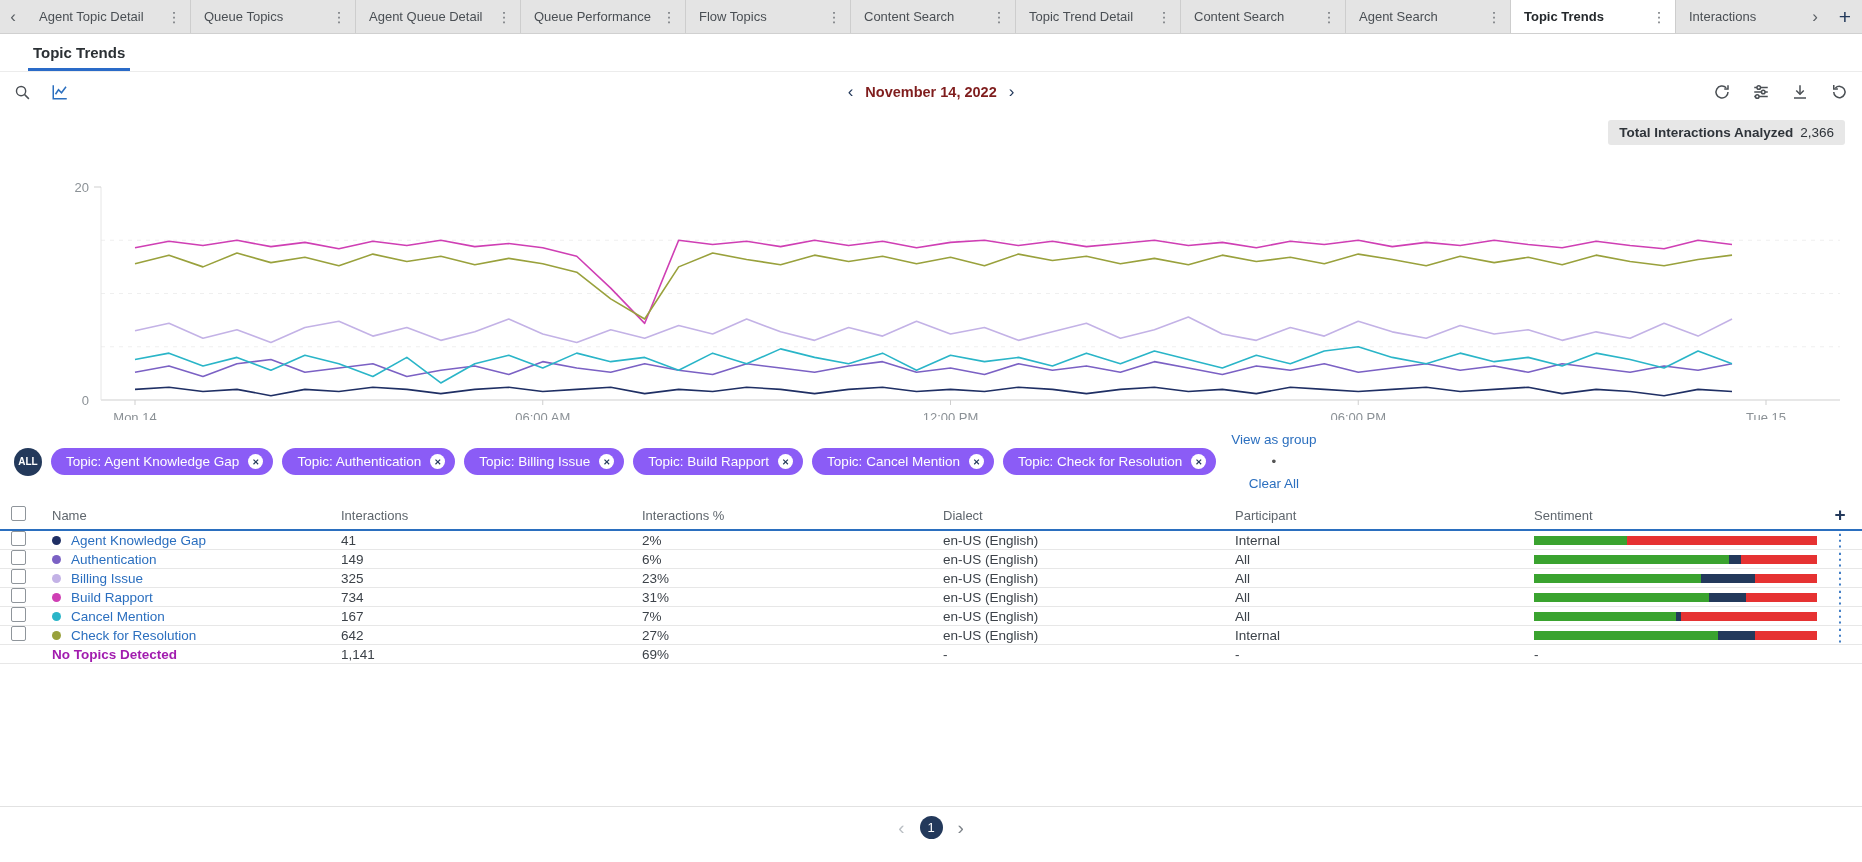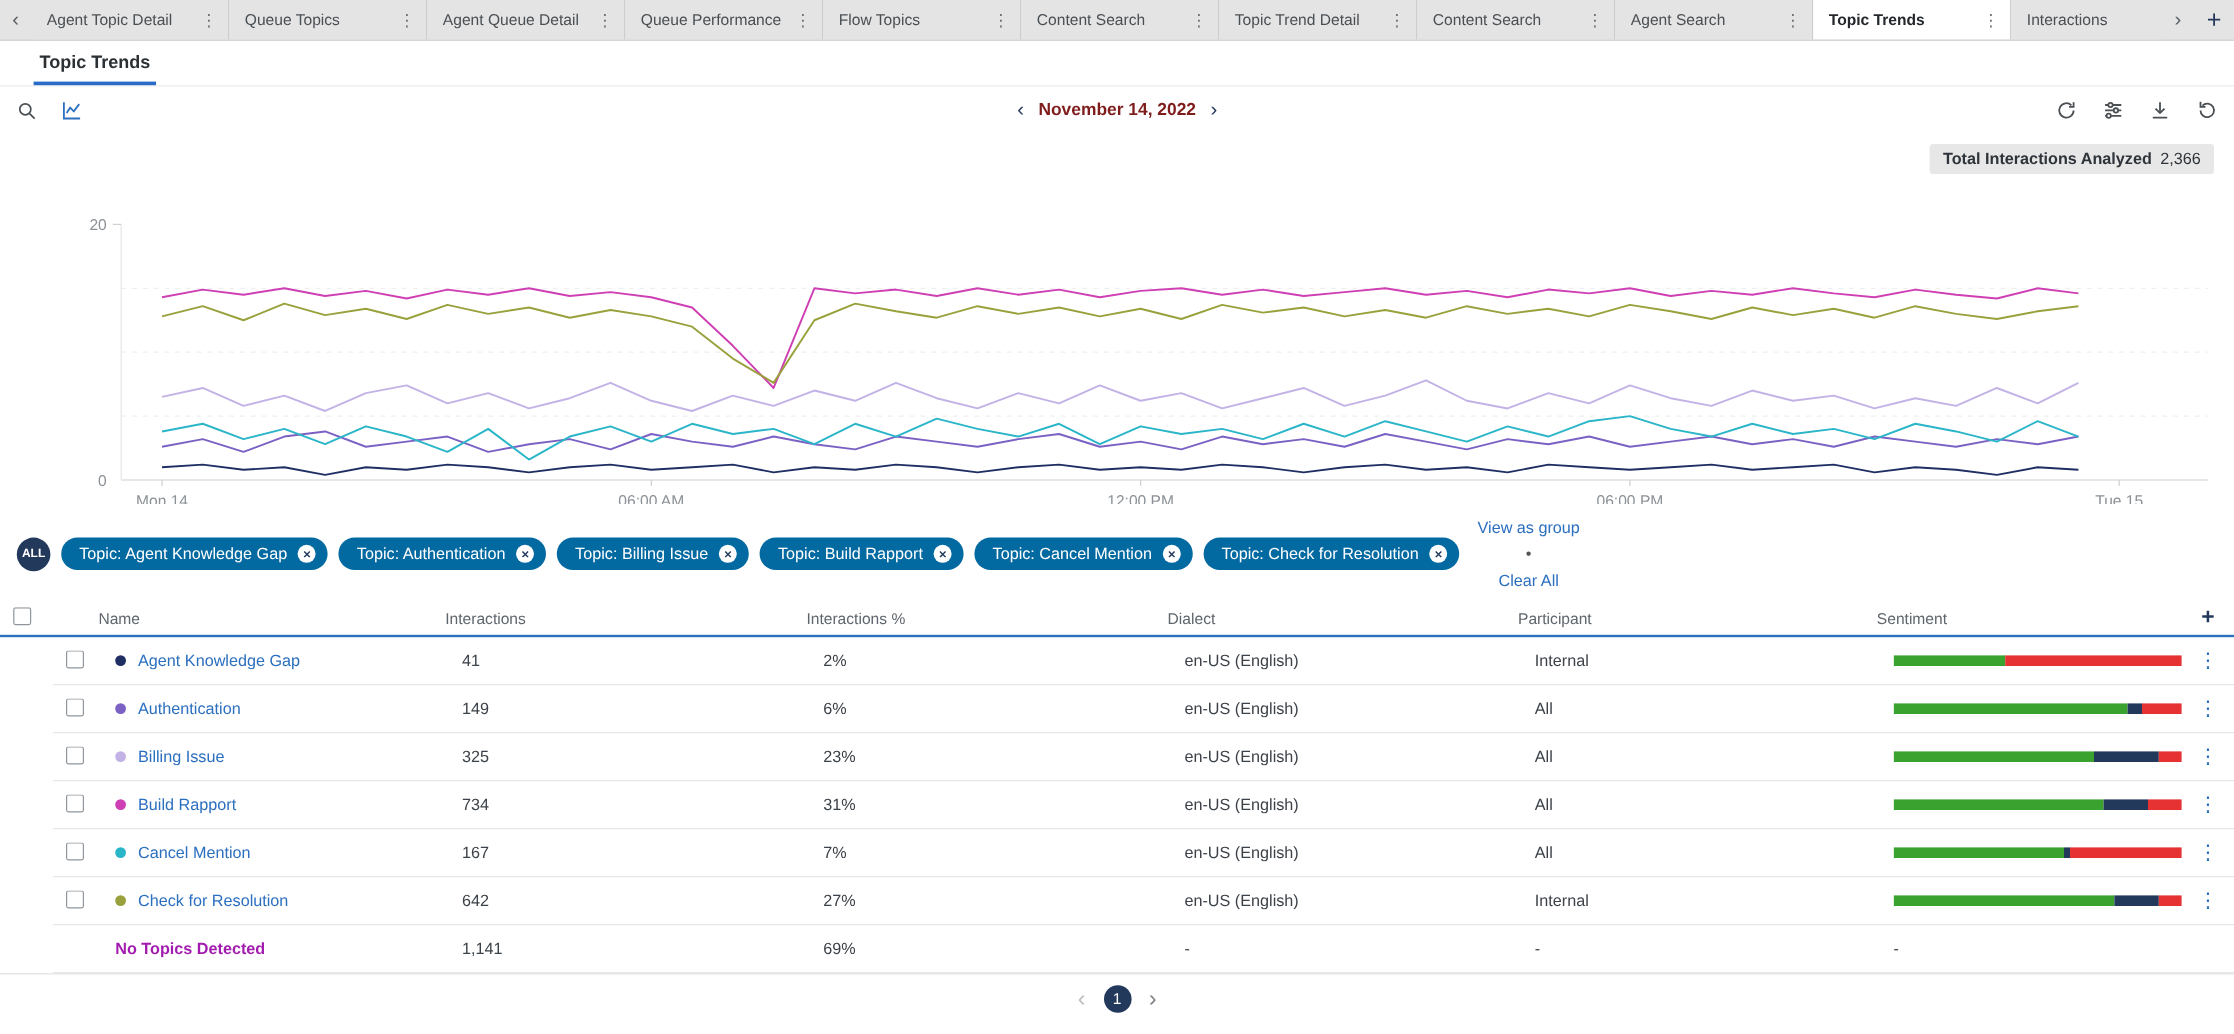--- a/index.html
+++ b/index.html
@@ -44,50 +44,50 @@
   .badge b { font-weight:700; margin-right:7px; }
 
   
   .chart-wrap { flex:0 0 auto; }
   #chart-svg { display:block; }
 
   
   .chips-row { display:flex; align-items:center; gap:9px; padding:12px 14px 10px; flex:0 0 auto; }
   .all-btn { width:28px; height:28px; border-radius:50%; background:#23395b; color:#fff;
     font-size:10px; font-weight:700; border:none; cursor:pointer; flex:0 0 auto; }
-  .chip { display:flex; align-items:flex-start; gap:9px; background:#0369a1; color:#fff;
+  .chip { display:flex; align-items:flex-start; gap:9px; background:#8b5cf6; color:#fff;
     border-radius:15px; padding:6px 10px 6px 15px; font-size:13.5px; cursor:pointer; }
   .chip-close { width:15px; height:15px; border-radius:50%; background:#fff; color:#23395b;
     font-size:8.5px; font-weight:700; display:flex; align-items:center; justify-content:center; cursor:pointer; }
   .chip-links { display:flex; align-items:center; gap:7px; margin-left:6px; font-size:13.5px;flex-direction:column; }
   .link { color:#2b6fbf; cursor:pointer; }
   .dot-sep { color:#555; }
 
   
   .topics-table { flex:0 0 auto; }
   .thead, .trow { display:grid;
     grid-template-columns:44px 297px 301px 301px 292px 299px 1fr 44px;
     align-items:center; }
   .thead { height:30px; border-bottom:2px solid #2b6fbf; font-size:13px; color:#5f666d; }
-  .trow { height:40px; border-bottom:1px solid #e7e7e7; font-size:13.5px; color:#3c4249;margin-left:44px; }
+  .trow { height:19px; border-bottom:1px solid #e7e7e7; font-size:13.5px; color:#3c4249; }
   .cell { overflow:hidden; white-space:nowrap; }
   .check-cell { padding-left:11px; }
   .checkbox { width:15px; height:15px; border:1px solid #8f959b; border-radius:2px;
     background:#fff; display:inline-block; cursor:pointer; }
   .name-cell { display:flex; align-items:center; gap:10px; padding-left:8px; }
   .dot { width:9px; height:9px; border-radius:50%; flex:0 0 auto; }
   .name-link { color:#2b6fbf; cursor:pointer; }
   .name-plain { color:#a21caf;font-weight:bold; }
   .sent-bar { display:flex; width:283px; height:9px; overflow:hidden; }
   .sent-bar span { display:block; height:100%; }
   .kebab-cell { text-align:center; }
   .row-kebab { color:#2b6fbf; font-size:17px; cursor:pointer; }
   .plus-cell { text-align:center; }
   .plus-icon { color:#23395b; font-size:19px; font-weight:700; cursor:pointer; }
-  .th { cursor:pointer;margin-left:30px; }
+  .th { cursor:pointer; }
 
   .spacer { flex:1 1 auto; }
 
   
   .pagination { flex:0 0 auto; height:42px; border-top:1px solid #e2e2e2; display:flex;
     align-items:center; justify-content:center; gap:15px; margin-bottom:14px; }
   .pg-prev { color:#b9bec3; font-size:19px; border:none; background:none; cursor:pointer; }
   .pg-next { color:#7d8389; font-size:19px; border:none; background:none; cursor:pointer; }
   .page-circle { width:23px; height:23px; border-radius:50%; background:#23395b; color:#fff;
     font-size:13px; display:flex; align-items:center; justify-content:center; cursor:pointer; }

